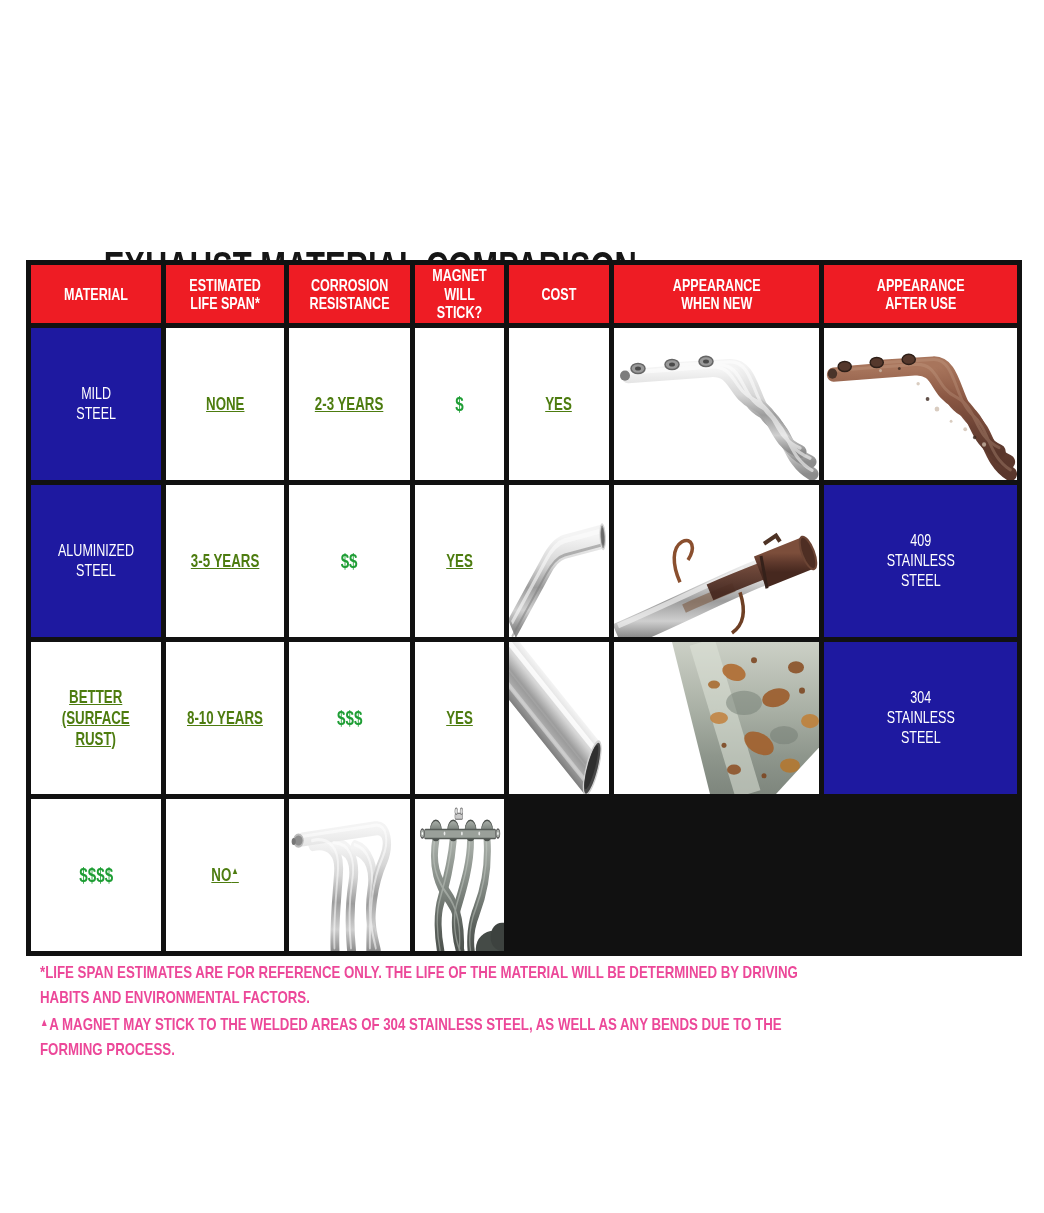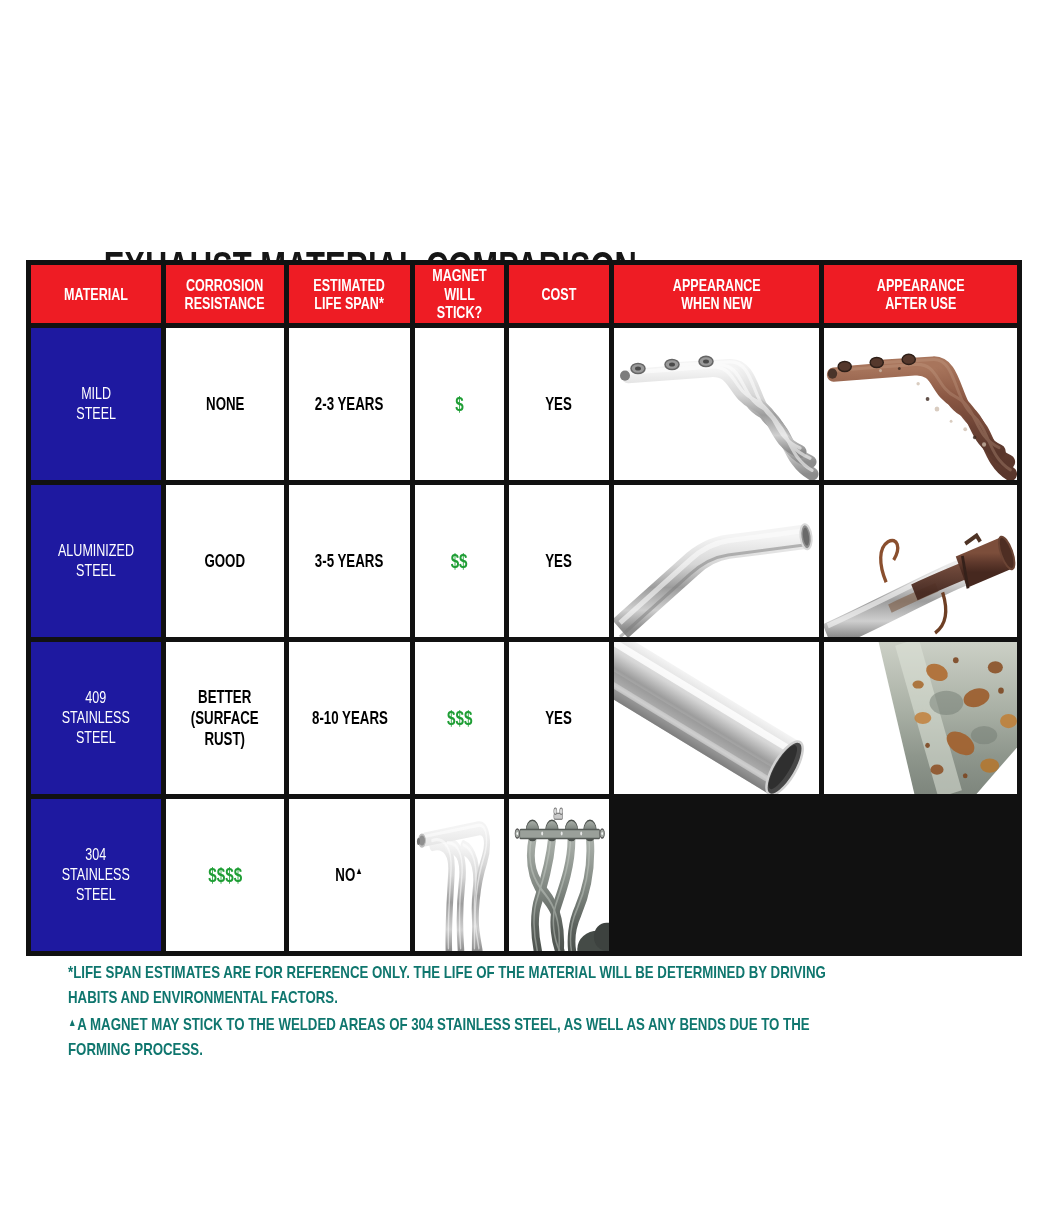--- a/index.html
+++ b/index.html
@@ -17,26 +17,26 @@
   .tbl{
     position:absolute;left:26px;top:260px;
     display:grid;
     grid-template-columns:130px 118px 121px 89px 100px 205px 193px;
     grid-template-rows:58px 152px 152px 152px 152px;
     gap:5px;padding:5px;background:#111111;
   }
   .cell{display:flex;align-items:center;justify-content:center;text-align:center;background:#ffffff;overflow:hidden;}
   .hcell{background:#ee1c24;color:#ffffff;font-weight:bold;font-size:16.5px;line-height:1.12;}
   .mcell{background:#1e19a0;color:#ffffff;font-weight:normal;font-size:16.5px;line-height:1.2;}
-  .tcell{color:#000000;font-weight:bold;font-size:17.5px;line-height:1.2;}
+  .tcell{color:#4d7c0f;font-weight:bold;font-size:17.5px;line-height:1.2;text-decoration:underline;}
   .ccell{color:#1f9e35;font-weight:bold;font-size:20px;}
   .pcell{padding:0;background:#ffffff;}
   svg.photo{width:100%;height:100%;display:block;}
   sup.mag{font-size:10px;vertical-align:super;line-height:0;}
-  .foot{position:absolute;left:40px;top:960px;font-weight:bold;font-size:17px;line-height:25px;color:#0f766e;margin-left:28px;}
+  .foot{position:absolute;left:40px;top:960px;font-weight:bold;font-size:17px;line-height:25px;color:#ec4899;}
   .foot .line{display:block;}
   .foot .cond{transform:scaleX(0.78);transform-origin:left center;white-space:normal;}
   .foot .tri{font-size:11px;vertical-align:4px;margin-right:1px;}
 </style>
 </head>
 <body>
 
 <svg width="0" height="0" style="position:absolute" aria-hidden="true">
   <defs>
     <linearGradient id="gSteel" x1="0" y1="0" x2="0" y2="1">
@@ -75,26 +75,26 @@
 <div class="page">
 
   <h1 class="title"><span class="cond">EXHAUST MATERIAL COMPARISON</span></h1>
 
   <div class="tbl">
 
     <div class="cell hcell">
         <span class="cond">MATERIAL</span>
       </div>
     <div class="cell hcell">
+        <span class="cond">ESTIMATED
+LIFE SPAN*</span>
+      </div>
+    <div class="cell hcell">
         <span class="cond">CORROSION
 RESISTANCE</span>
-      </div>
-    <div class="cell hcell">
-        <span class="cond">ESTIMATED
-LIFE SPAN*</span>
       </div>
     <div class="cell hcell">
         <span class="cond">MAGNET
 WILL STICK?</span>
       </div>
     <div class="cell hcell">
         <span class="cond">COST</span>
       </div>
     <div class="cell hcell">
         <span class="cond">APPEARANCE
@@ -175,23 +175,20 @@
           <ellipse cx="56" cy="34" rx="7" ry="5" fill="#55382c" stroke="#2e1f18" stroke-width="1.5"></ellipse>
           <ellipse cx="90" cy="31" rx="7" ry="5" fill="#55382c" stroke="#2e1f18" stroke-width="1.5"></ellipse>
           <circle cx="9" cy="45" r="5" fill="#4a342a"></circle>
         </g>
       </svg>
     </div>
 
     <div class="cell mcell">
         <span class="cond">ALUMINIZED
 STEEL</span>
-      </div>
-    <div class="cell tcell">
-        <span class="cond">GOOD</span>
       </div>
     <div class="cell tcell">
         <span class="cond">3-5 YEARS</span>
       </div>
     <div class="cell ccell">
         <span class="cond">$$</span>
       </div>
     <div class="cell tcell">
         <span class="cond"><span>YES</span><sup class="mag"></sup></span>
       </div>

